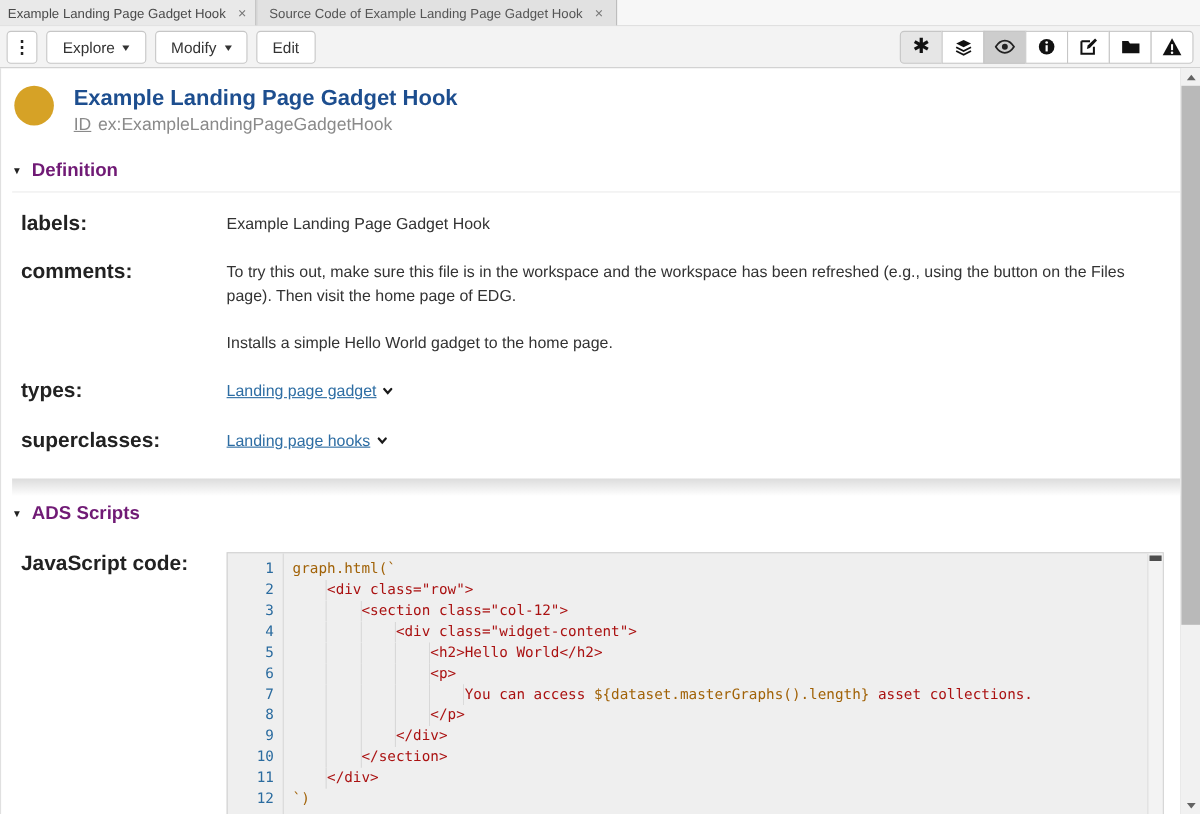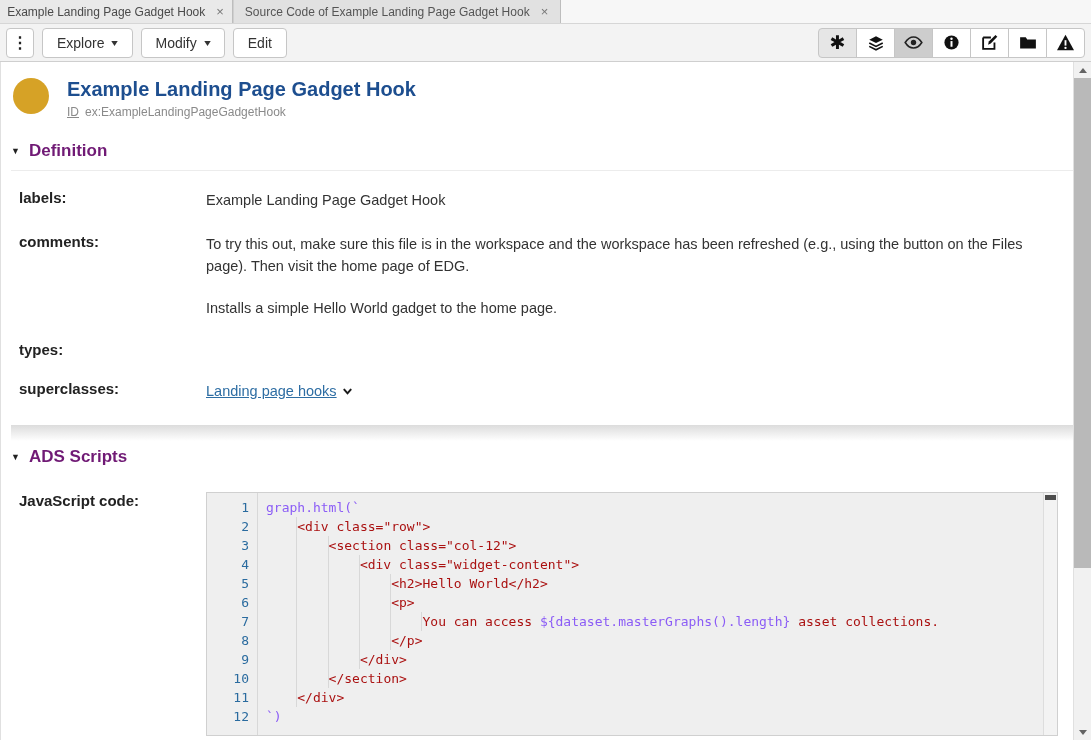--- a/index.html
+++ b/index.html
@@ -42,50 +42,50 @@
               align-items:center; justify-content:center; cursor:pointer; }
   .sb-arrow.up { top:0; } .sb-arrow.down { bottom:0; }
   .tri-up { width:0;height:0;border-left:4px solid transparent;border-right:4px solid transparent;border-bottom:5px solid #636363; }
   .tri-down { width:0;height:0;border-left:4px solid transparent;border-right:4px solid transparent;border-top:5px solid #636363; }
   .sb-thumb { position:absolute; top:16px; left:0; width:17px; height:490px; background:#b9b9b9; cursor:grab; }
 
   
   .obj-header { display:flex; align-items:flex-start; gap:18px; margin:6px 0 0 2px; }
   .avatar { width:36px; height:36px; border-radius:50%; flex:none; margin-top:2px; }
   .obj-title { font-size:20px; font-weight:bold; color:#1d4e8f; line-height:26px; }
-  .obj-id { font-size:12px; color:#8a8a8a; margin-top:3px; }
+  .obj-id { font-size:16px; color:#8a8a8a; margin-top:3px; }
   .obj-id .id-label { text-decoration:underline; margin-right:6px; }
 
   
   .section-hdr { display:flex; align-items:center; gap:9px; margin-top:22px; padding-bottom:9px; }
   .section-hdr.first { border-bottom:1px solid #ececec; }
   .collapse-tri { font-size:9px; color:#222; cursor:pointer; }
   .section-title { font-size:17px; font-weight:bold; color:#701a75; }
   .section-divider { height:16px; background:linear-gradient(#dcdcdc,#ffffff); margin:4px 0 2px 0; }
 
   .def-rows { padding-top:18px; }
   .field-row { display:flex; margin-bottom:22px; }
-  .field-label { width:195px; flex:none; padding-left:8px; font-size:15px; font-weight:bold; color:#222; }
+  .field-label { width:195px; flex:none; padding-left:8px; font-size:19px; font-weight:bold; color:#222; }
   .field-value { flex:1; font-size:14.5px; color:#333; padding-right:26px; line-height:22px; }
   .field-value p { margin:0 0 20px 0; }
   .field-value p:last-child { margin-bottom:0; }
   .field-value a { color:#2d6da3; text-decoration:underline; cursor:pointer; }
   .link-chevron { margin-left:5px; vertical-align:-1px; cursor:pointer; }
 
   
   .code-row-outer { display:flex; margin-top:16px; }
   .code-editor { width:852px; height:244px; background:#efefef; border:1px solid #d0d0d0;
                  position:relative; padding:5px 16px 0 0; overflow:hidden; font-family:"DejaVu Sans Mono", monospace; }
   .code-editor::before { content:""; position:absolute; left:50px; top:0; bottom:0; width:1px; background:#d8d8d8; }
   .code-line { display:flex; line-height:19px; font-size:13px; }
   .code-gutter { flex:0 0 42px; text-align:right; color:#2a6b9f; padding-right:0; }
   .code-text { white-space:pre; padding-left:17px; }
   .ind { display:inline-block; width:4ch; height:19px; vertical-align:top; box-shadow:inset -1px 0 0 #d8d8d8; }
   .str { color:#a11; }
-  .plain { color:#8b5cf6;text-align:center; }
+  .plain { color:#a16207;text-align:center; }
   .cm-scroll { position:absolute; top:0; right:0; bottom:0; width:14px; background:#f3f3f3; border-left:1px solid #ddd; }
   .cm-thumb { position:absolute; top:2px; left:1px; width:11px; height:5px; background:#4d4d4d; cursor:grab; }
 </style>
 </head>
 <body>
 
 <div class="tabbar">
   <div class="tab active">
     <span>Example Landing Page Gadget Hook</span>
     <span class="close">×</span>
@@ -194,20 +194,23 @@
         </div>
         <div class="field-row">
           <div class="field-label">comments:</div>
           <div class="field-value">
             <p>To try this out, make sure this file is in the workspace and the workspace has been refreshed (e.g., using the button on the Files page). Then visit the home page of EDG.</p>
             <p>Installs a simple Hello World gadget to the home page.</p>
           </div>
         </div>
         <div class="field-row">
           <div class="field-label">types:</div>
+          <div class="field-value"><a href="#">Landing page gadget</a><span class="link-chevron"><svg width="11" height="11" viewBox="0 0 12 12">
+                <path d="M2.5 4 L6 8 L9.5 4" fill="none" stroke="#1a1a1a" stroke-width="2.2" stroke-linecap="round"></path>
+              </svg></span></div>
         </div>
         <div class="field-row">
           <div class="field-label">superclasses:</div>
           <div class="field-value"><a href="#">Landing page hooks</a><span class="link-chevron"><svg width="11" height="11" viewBox="0 0 12 12">
                 <path d="M2.5 4 L6 8 L9.5 4" fill="none" stroke="#1a1a1a" stroke-width="2.2" stroke-linecap="round"></path>
               </svg></span></div>
         </div>
       </div>
 
     <div class="section-divider"></div>

